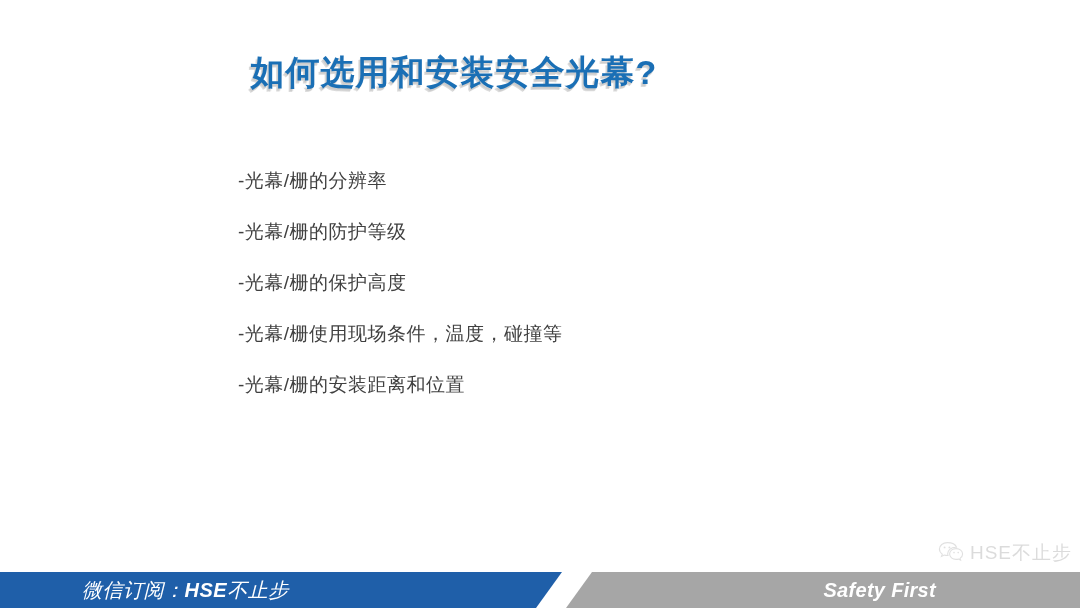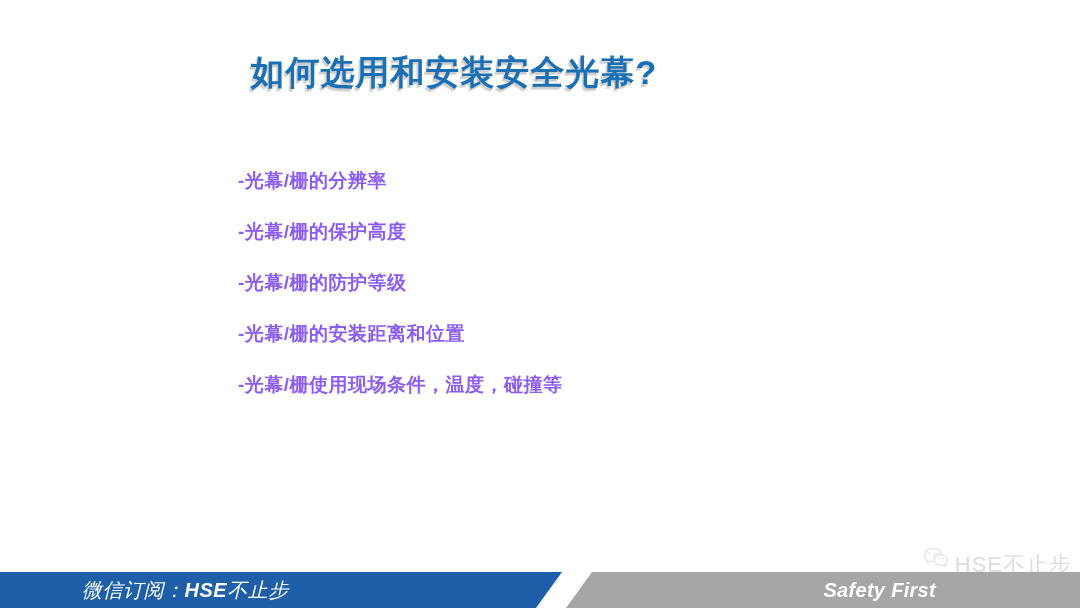--- a/index.html
+++ b/index.html
@@ -44,52 +44,50 @@
 
   
   .body-list {
     position: absolute;
     top: 155px;
     left: 238px;
     width: 760px;
   }
   .body-line {
     font-size: 19px;
-    color: #8b5cf6;
+    color: #404040;
     line-height: 51px;
     height: 51px;
     white-space: nowrap;
     letter-spacing: 0.5px;
-    font-weight: bold;
   }
 
   
   .watermark {
     position: absolute;
     top: 541px;
     right: 8px;
     display: flex;
     align-items: center;
     gap: 6px;
     opacity: 0.30;
     pointer-events: none;
   }
   .wm-icon {
     width: 26px;
     height: 24px;
     position: relative;
     display: block;
   }
   .wm-text {
-    font-size: 22px;
+    font-size: 19px;
     color: #8c8c8c;
     letter-spacing: 1px;
     line-height: 24px;
     white-space: nowrap;
-    margin-top: 12px;
   }
 
   
   .bottom-bar {
     position: absolute;
     left: 0;
     bottom: 0;
     width: 960px;
     height: 36px;
     border-radius: 9px;
@@ -146,24 +144,24 @@
 <body>
 
 <div class="slide">
 
   <div class="title-wrap">
     <span class="slide-title">如何选用和安装安全光幕?</span>
   </div>
 
   <div class="body-list">
     <div class="body-line">-光幕/栅的分辨率</div>
+    <div class="body-line">-光幕/栅的防护等级</div>
     <div class="body-line">-光幕/栅的保护高度</div>
-    <div class="body-line">-光幕/栅的防护等级</div>
+    <div class="body-line">-光幕/栅使用现场条件，温度，碰撞等</div>
     <div class="body-line">-光幕/栅的安装距离和位置</div>
-    <div class="body-line">-光幕/栅使用现场条件，温度，碰撞等</div>
   </div>
 
   <div class="watermark">
     <span class="wm-icon">
       <svg width="26" height="24" viewBox="0 0 26 24" xmlns="http://www.w3.org/2000/svg">
         <path d="M9.3 1.6C4.9 1.6 1.4 4.5 1.4 8.1c0 2.0 1.1 3.8 2.9 5.0L3.5 15.4l2.7-1.4c1.0 0.3 2.0 0.5 3.1 0.5 0.2 0 0.5 0 0.7 0-0.2-0.6-0.3-1.2-0.3-1.8 0-3.6 3.5-6.5 7.9-6.5 0.3 0 0.6 0 0.9 0.0C17.6 3.6 13.9 1.6 9.3 1.6z" fill="none" stroke="#9a9a9a" stroke-width="1.1"></path>
         <circle cx="6.6" cy="6.4" r="0.95" fill="#9a9a9a"></circle>
         <circle cx="11.4" cy="6.4" r="0.95" fill="#9a9a9a"></circle>
         <path d="M24.6 13.0c0-3.0-2.9-5.4-6.5-5.4s-6.5 2.4-6.5 5.4c0 3.0 2.9 5.4 6.5 5.4 0.8 0 1.6-0.1 2.3-0.3l2.2 1.1-0.6-1.8C23.6 16.3 24.6 14.8 24.6 13.0z" fill="none" stroke="#9a9a9a" stroke-width="1.1"></path>
         <circle cx="16.0" cy="11.6" r="0.8" fill="#9a9a9a"></circle>

